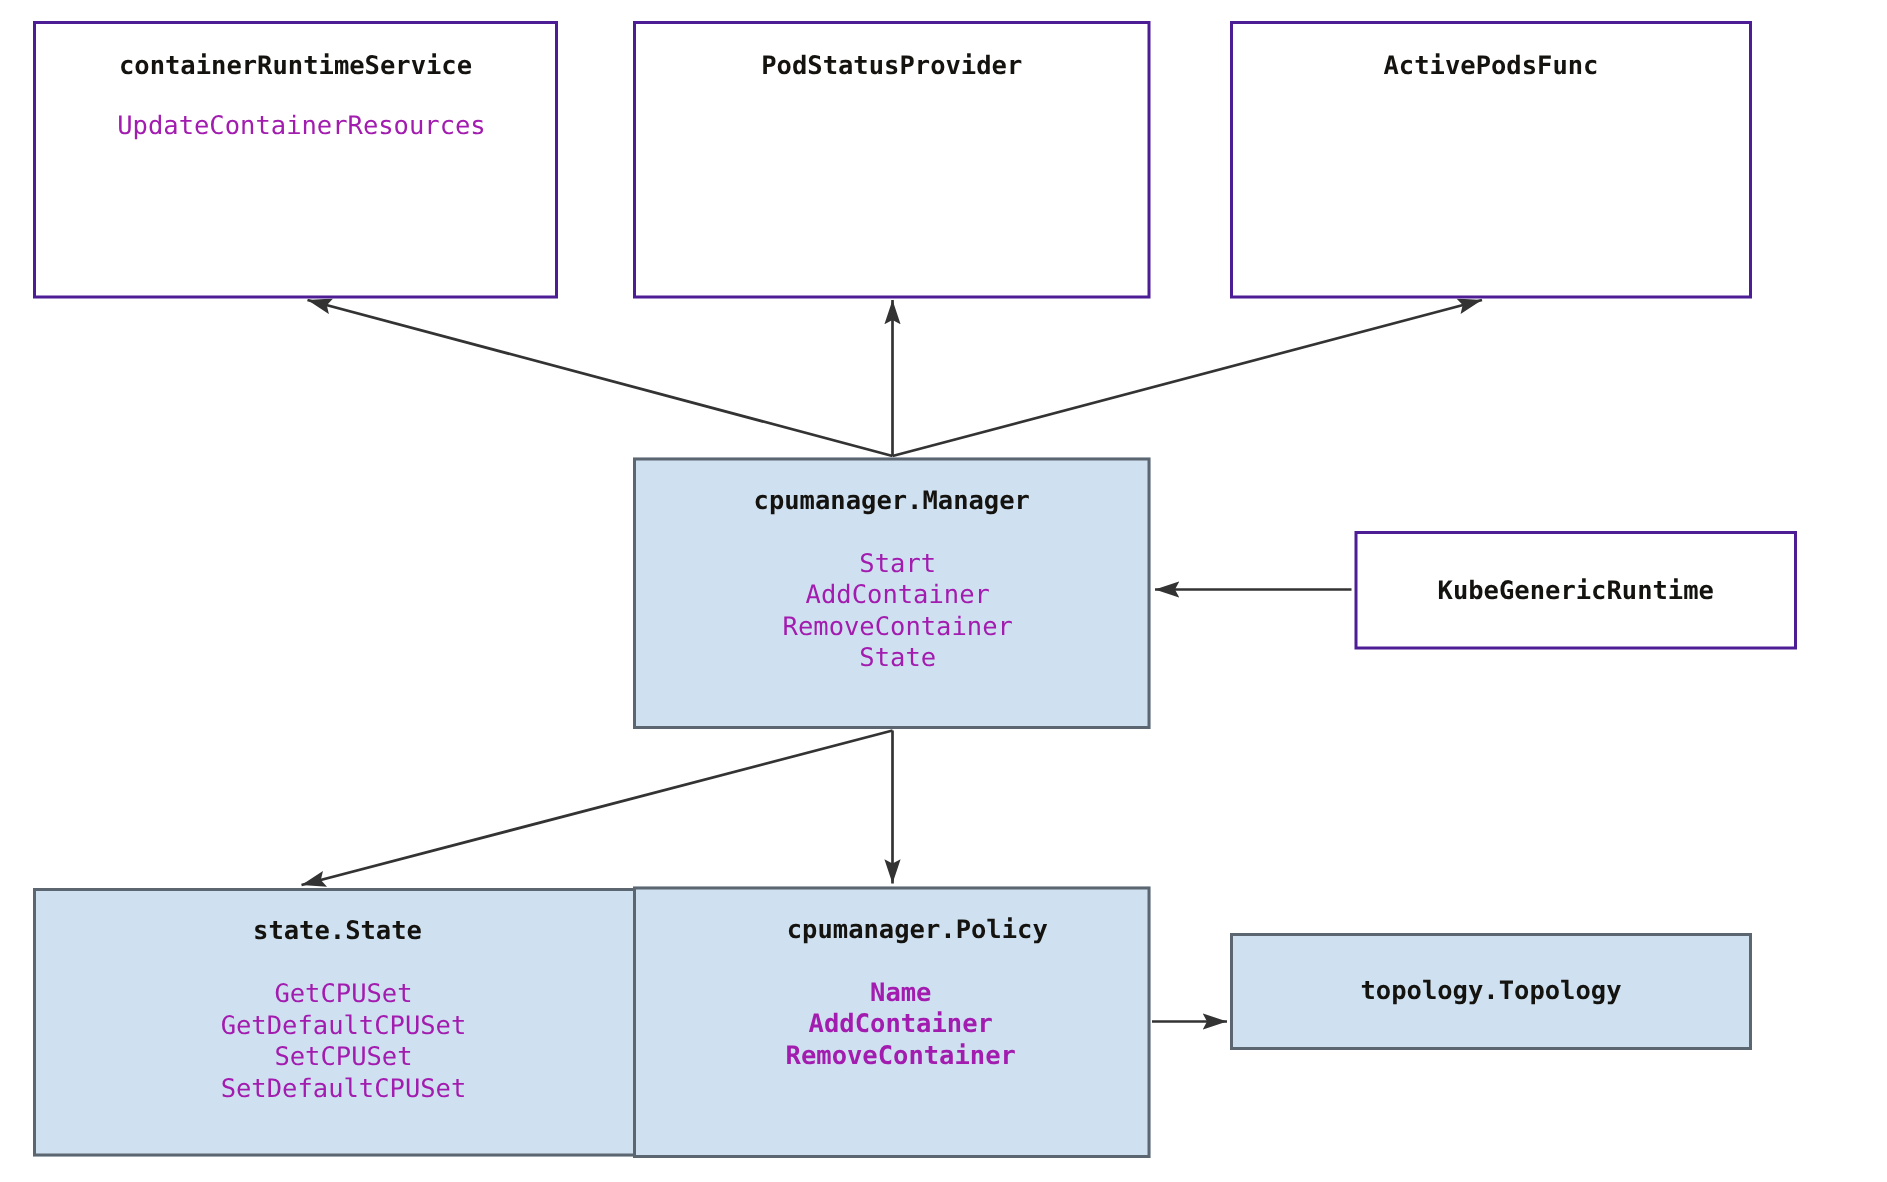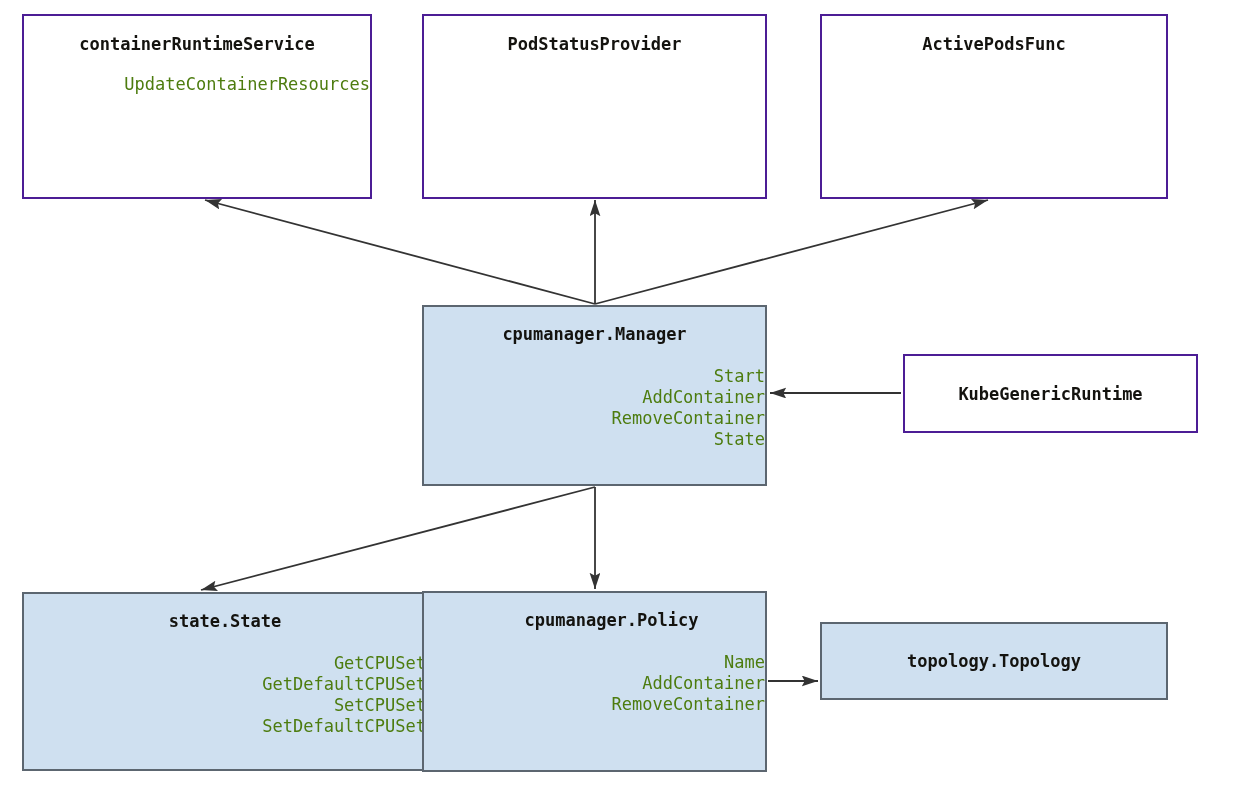--- a/index.html
+++ b/index.html
@@ -42,22 +42,22 @@
     color: #14130f;
     text-align: center;
     letter-spacing: 0px;
     white-space: nowrap;
   }
   .node-members {
     font-family: "DejaVu Sans Mono", "Liberation Mono", monospace;
     font-weight: normal;
     font-size: 17px;
     line-height: 21px;
-    color: #4d7c0f;
-    text-align: right;
+    color: #a21caf;
+    text-align: center;
     white-space: nowrap;
   }
   .member-line {
     display: block;
   }
   
   .n-container-runtime-service { left: 22px;  top: 14px;  width: 350px; height: 185px; }
   .n-container-runtime-service .node-title   { margin-top: 18px; }
   .n-container-runtime-service .node-members { margin-top: 20px; margin-left: 8px; }
 
@@ -73,21 +73,21 @@
 
   .n-kube-generic-runtime { left: 903px; top: 354px; width: 295px; height: 79px; }
   .n-kube-generic-runtime .node-title { margin-top: 28px; }
 
   .n-state-state { left: 22px; top: 592px; width: 406px; height: 179px; }
   .n-state-state .node-title   { margin-top: 17px; }
   .n-state-state .node-members { margin-top: 22px; margin-left: 8px; }
 
   .n-cpumanager-policy { left: 422px; top: 591px; width: 345px; height: 181px; }
   .n-cpumanager-policy .node-title   { margin-top: 17px; padding-left: 34px; }
-  .n-cpumanager-policy .node-members { margin-top: 22px; margin-left: 12px; }
+  .n-cpumanager-policy .node-members { margin-top: 22px; margin-left: 12px; font-weight: bold; }
 
   .n-topology-topology { left: 820px; top: 622px; width: 348px; height: 78px; }
   .n-topology-topology .node-title { margin-top: 27px; }
 </style>
 </head>
 <body>
 
 <div id="canvas">
 
   <svg id="edges" viewBox="0 0 1258 788" width="1258" height="788" xmlns="http://www.w3.org/2000/svg">

